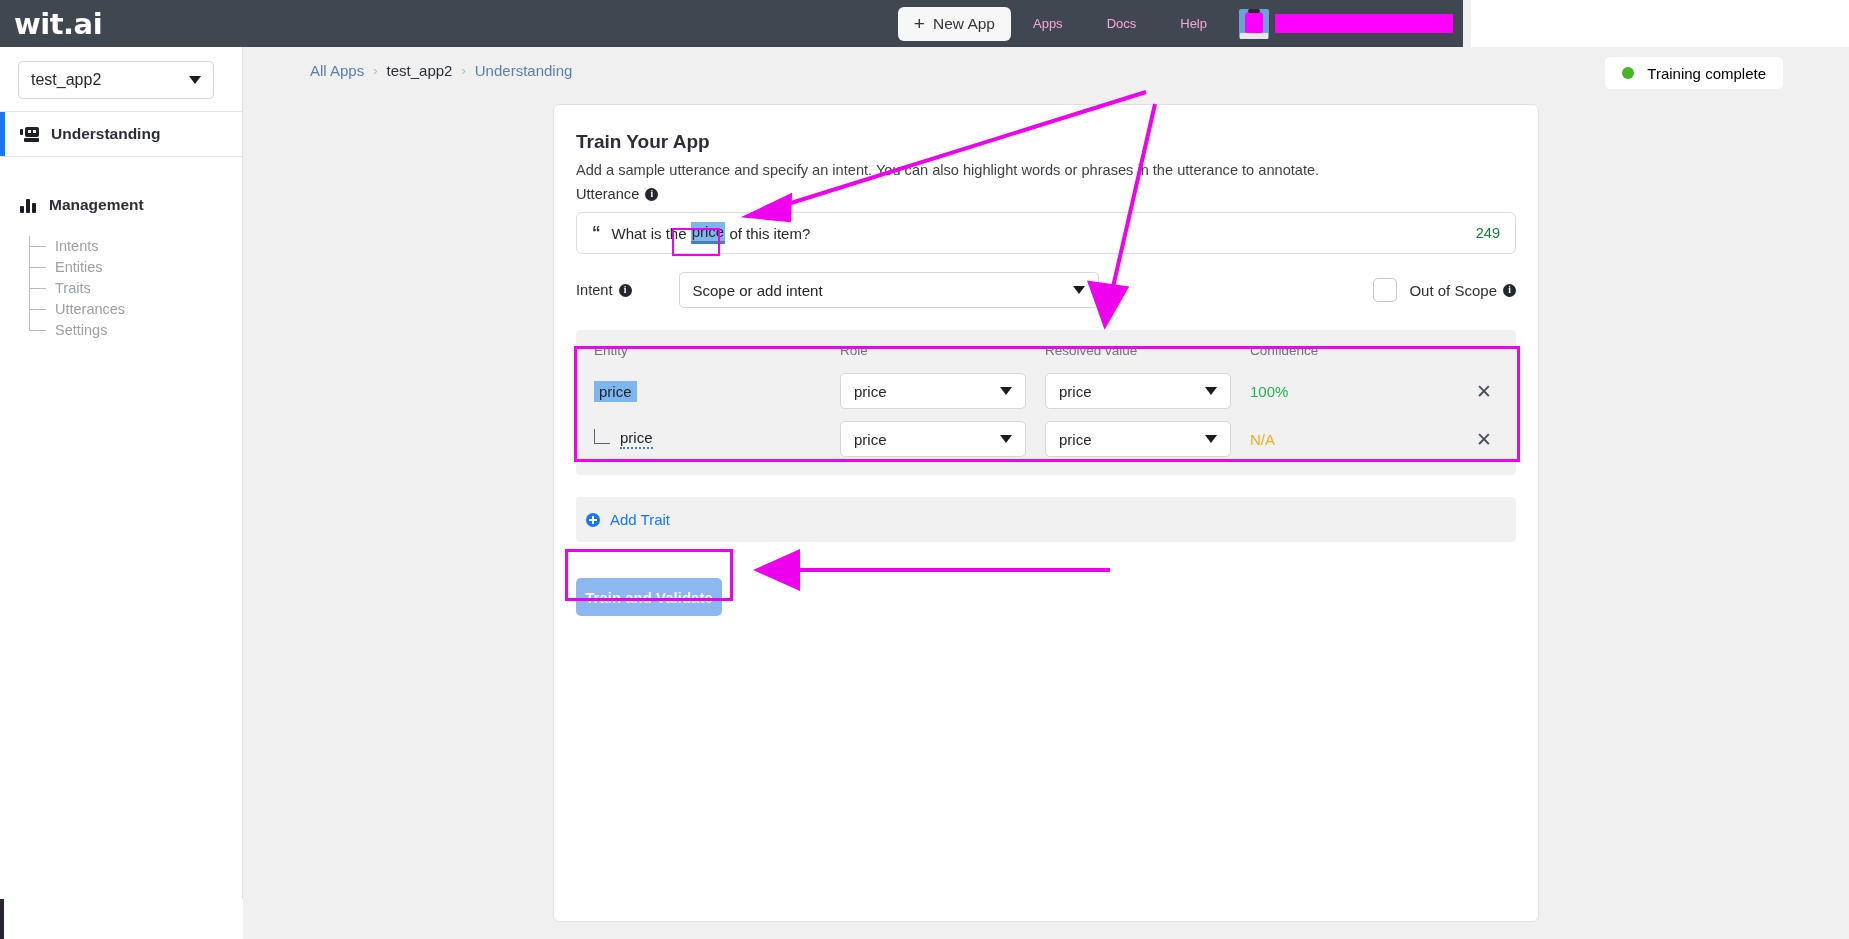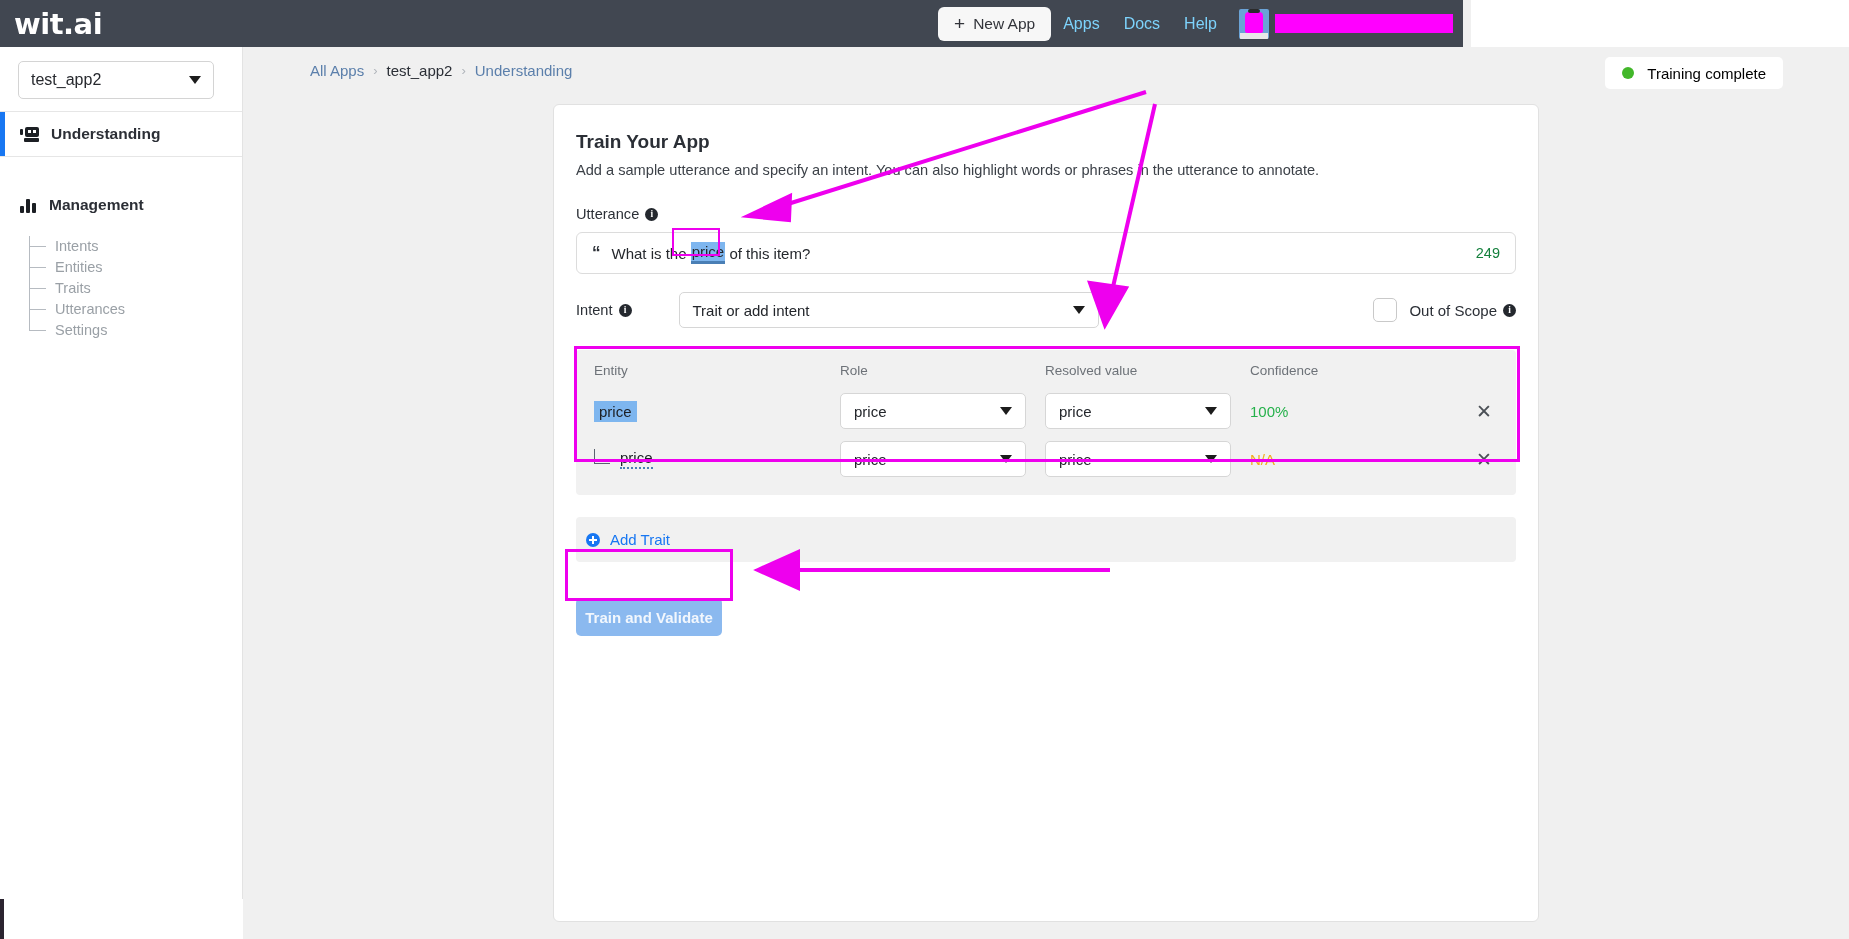--- a/index.html
+++ b/index.html
@@ -22,21 +22,21 @@
   }
   .nav-right { margin-left:auto; display:flex; align-items:center; height:47px; }
   .newapp-btn {
     display:flex; align-items:center; gap:8px;
     background:#f7f7f7; color:#32343a; border-radius:6px;
     height:34px; padding:0 16px; font-size:15.5px; cursor:pointer;
     border:none;
   }
   .newapp-plus { font-size:19px; line-height:1; font-weight:400; }
   .nav-link {
-    color:#7dd3fc; font-size:16px; padding:0 12px; cursor:pointer;
+    color:#f9a8d4; font-size:13px; padding:0 22px; cursor:pointer;
     white-space:nowrap;
   }
   .avatar {
     width:30px; height:30px; margin-left:10px; margin-right:6px;
     background:#6ba3d6; border-radius:2px; position:relative; overflow:hidden;
     flex:0 0 auto;
   }
   .avatar .head {
     position:absolute; left:6px; top:3px; width:18px; height:21px;
     background:#ff00ff; border-radius:4px 4px 2px 2px;
@@ -136,21 +136,21 @@
   .card {
     position:absolute; left:553px; top:104px; width:986px; height:818px;
     background:#fff; border:1px solid #e1e1e1; border-radius:6px;
   }
   .card-inner { padding:26px 22px 0 22px; }
   .card-title { font-size:19px; font-weight:bold; color:#2b2f36; }
   .card-sub { font-size:14.6px; color:#3c4148; margin-top:9px; }
 
   .field-label {
     display:flex; align-items:center; gap:6px;
-    font-size:14.6px; color:#2b2f36; margin-top:28px;
+    font-size:14.6px; color:#2b2f36; margin-top:8px;
   }
   .info-i {
     width:13px; height:13px; border-radius:50%; background:#24282e; color:#fff;
     font-size:9.5px; font-weight:bold; display:flex; align-items:center;
     justify-content:center; font-family:"Liberation Serif", serif;
   }
 
   .utterance-box {
     margin-top:10px; height:42px; border:1px solid #dcdcdc; border-radius:6px;
     display:flex; align-items:center; padding:0 15px; background:#fff;
@@ -344,21 +344,21 @@
           <span class="utt-text"> of this item?</span>
         <span class="charcount">249</span>
       </div>
 
       <div class="intent-row">
         <span class="intent-label">
           <span>Intent</span>
           <span class="info-i">i</span>
         </span>
         <div class="select-box intent-select">
-          <span>Trait or add intent</span>
+          <span>Scope or add intent</span>
           <span class="caret"></span>
         </div>
         <div class="oos">
           <span class="checkbox"></span>
           <span class="oos-label">
             <span>Out of Scope</span>
             <span class="info-i">i</span>
           </span>
         </div>
       </div>

